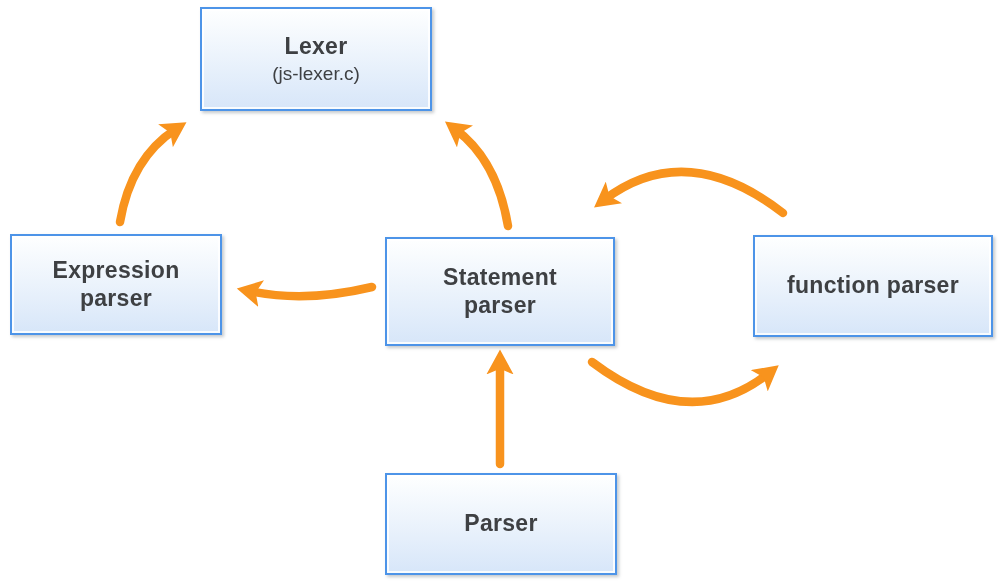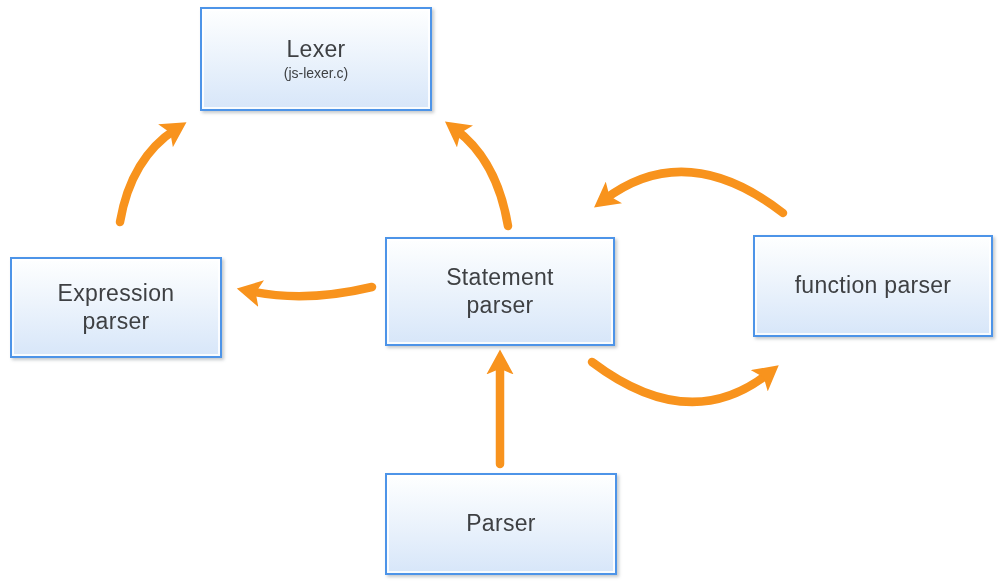--- a/index.html
+++ b/index.html
@@ -30,33 +30,33 @@
     align-items: center;
     justify-content: center;
     text-align: center;
     border: 2px solid #4D94E8;
     background: linear-gradient(180deg, #FEFFFF 0%, #EDF4FC 45%, #D7E6F9 100%);
     box-shadow: inset 0 0 0 2px rgba(255,255,255,0.85), 2px 2px 3px rgba(110,120,130,0.40);
     color: #3E4043;
   }
   .node-name {
     font-size: 23px;
-    font-weight: 400;
+    font-weight: 700;
     line-height: 1.18;
     letter-spacing: 0.3px;
     white-space: pre-line;
   }
   .node-detail {
-    font-size: 14px;
+    font-size: 19px;
     font-weight: 400;
     line-height: 1.25;
     margin-top: 2px;
   }
   #node-lexer      { left: 200px; top: 7px;   width: 232px; height: 104px; }
-  #node-expression { left: 10px;  top: 234px; width: 212px; height: 101px; margin-top: 23px; }
+  #node-expression { left: 10px;  top: 234px; width: 212px; height: 101px; }
   #node-statement  { left: 385px; top: 237px; width: 230px; height: 109px; }
   #node-function   { left: 753px; top: 235px; width: 240px; height: 102px; align-items: center; }
   #node-parser     { left: 385px; top: 473px; width: 232px; height: 102px; }
 </style>
 </head>
 <body>
 
 <div class="stage">
 
   <svg class="edges-layer" width="1005" height="584" viewBox="0 0 1005 584" xmlns="http://www.w3.org/2000/svg">

